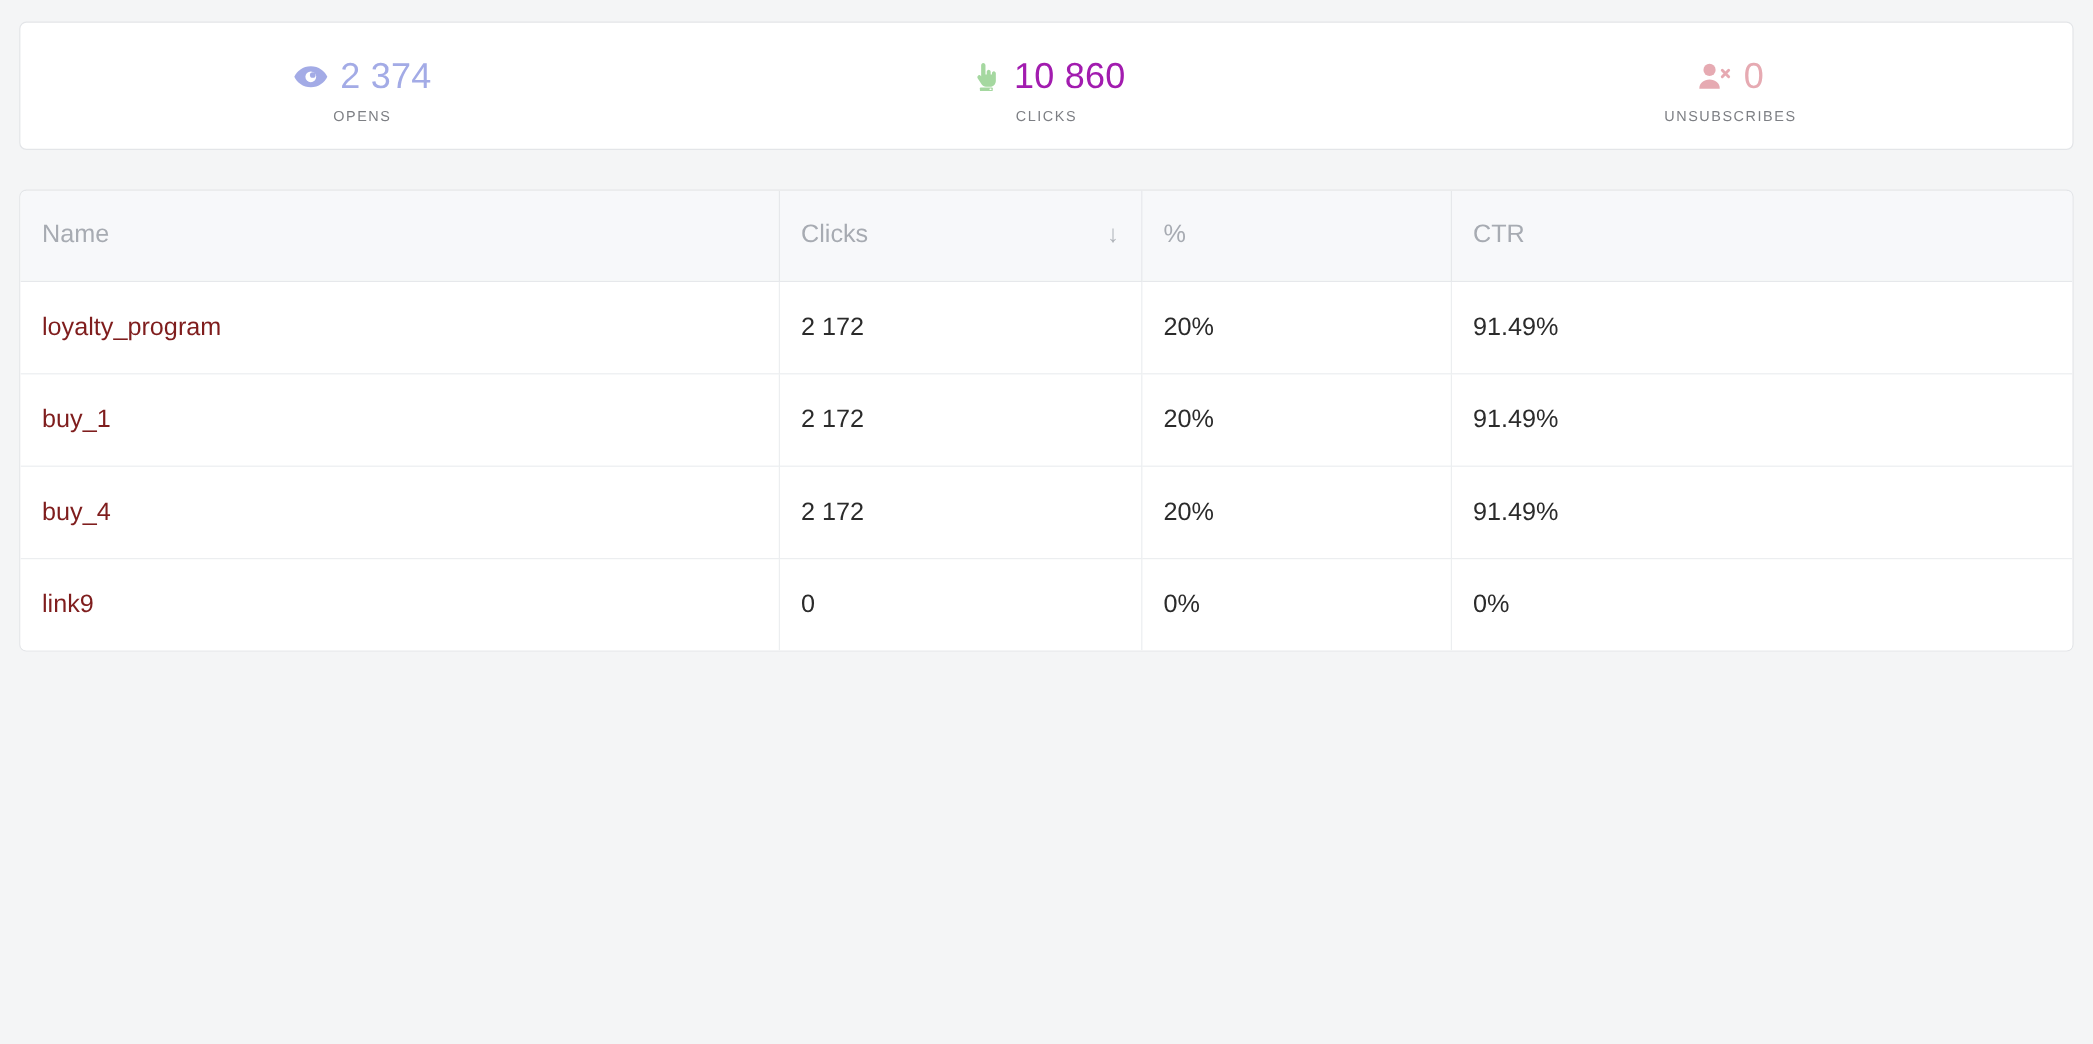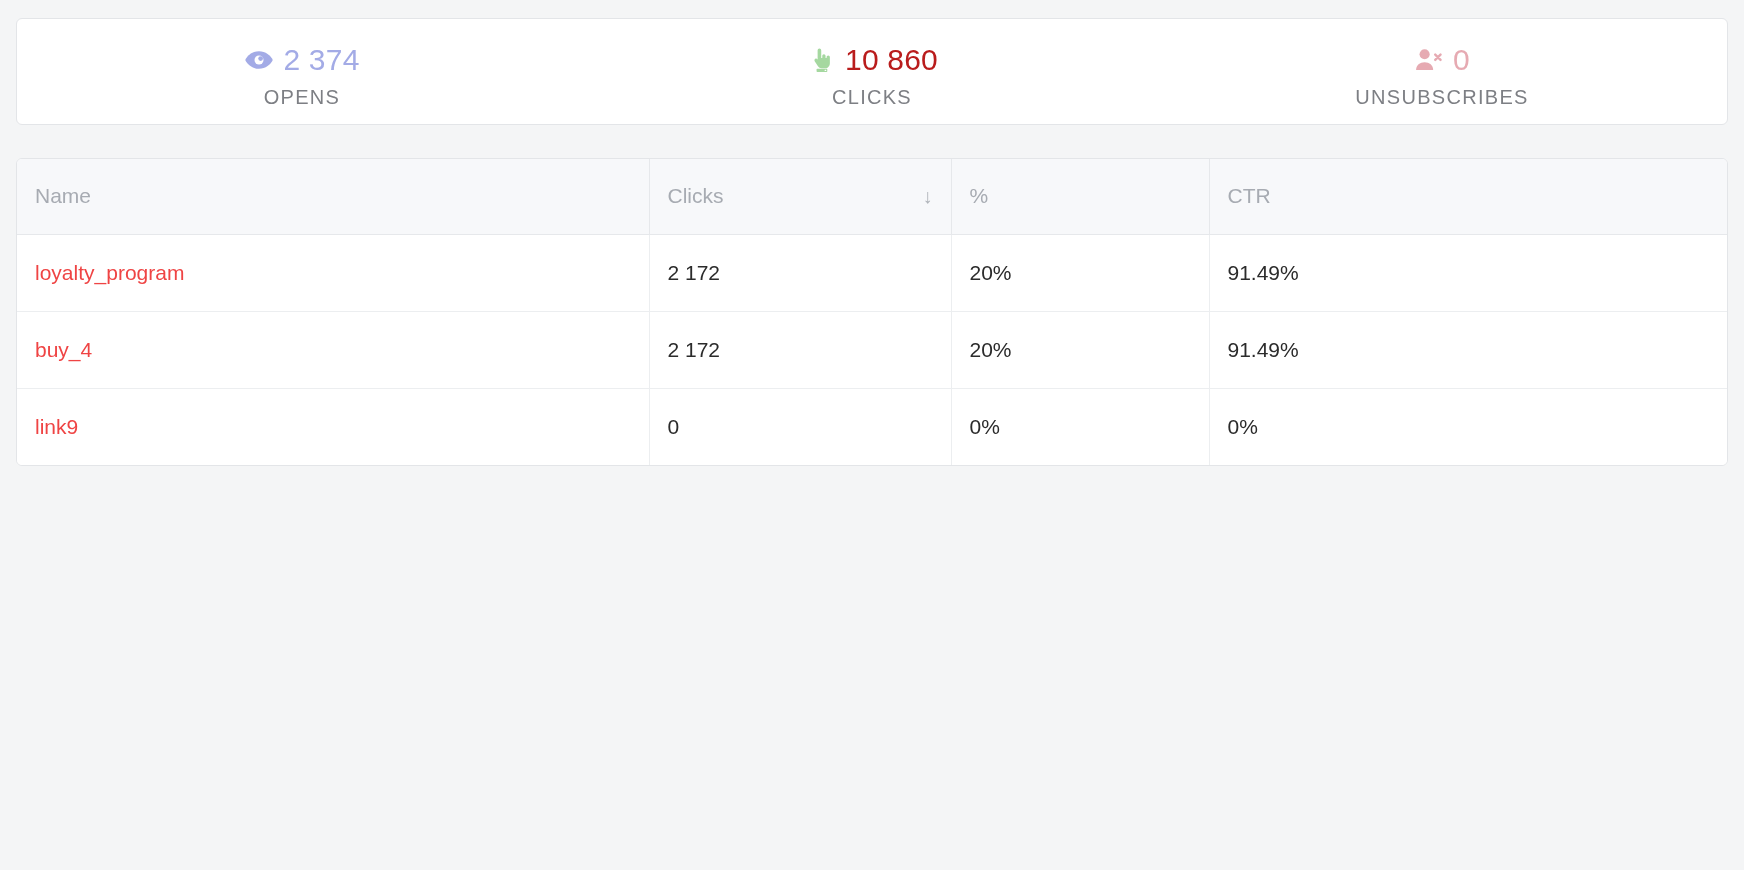--- a/index.html
+++ b/index.html
@@ -54,26 +54,26 @@
     height: 30px;
   }
   .stat-icon svg { display: block; }
   .stat-value {
     font-size: 30px;
     line-height: 32px;
     font-weight: 400;
     letter-spacing: 0.2px;
   }
   .stat-value.opens { color: #a3abe6; }
-  .stat-value.clicks { color: #b91c1c; }
+  .stat-value.clicks { color: #a21caf; }
   .stat-value.unsub { color: #e6aab2; }
 
   .stat-label {
     margin-top: 5px;
-    font-size: 20px;
+    font-size: 12px;
     letter-spacing: 1.3px;
     color: #7d7f84;
     text-transform: uppercase;
     font-weight: 400;
   }
 
   
   .table-card {
     margin-top: 33px;
     background: #ffffff;
@@ -128,21 +128,21 @@
     border-bottom: 1px solid #eceef0;
     border-right: 1px solid #eceef0;
     vertical-align: middle;
     box-sizing: border-box;
     background: #ffffff;
   }
   tbody td:last-child { border-right: none; }
   tbody tr:last-child td { border-bottom: none; }
 
   .link-name {
-    color: #ef4444;
+    color: #7f1d1d;
     text-decoration: none;
     font-size: 21px;
   }
 </style>
 </head>
 <body>
 
 <div class="page">
 
   <div class="stats-card">
@@ -219,20 +219,26 @@
         </tr>
       </thead>
       <tbody id="table-body">
           <tr>
             <td><a class="link-name" href="#">loyalty_program</a></td>
             <td>2 172</td>
             <td>20%</td>
             <td>91.49%</td>
           </tr>
           <tr>
+            <td><a class="link-name" href="#">buy_1</a></td>
+            <td>2 172</td>
+            <td>20%</td>
+            <td>91.49%</td>
+          </tr>
+          <tr>
             <td><a class="link-name" href="#">buy_4</a></td>
             <td>2 172</td>
             <td>20%</td>
             <td>91.49%</td>
           </tr>
           <tr>
             <td><a class="link-name" href="#">link9</a></td>
             <td>0</td>
             <td>0%</td>
             <td>0%</td>

